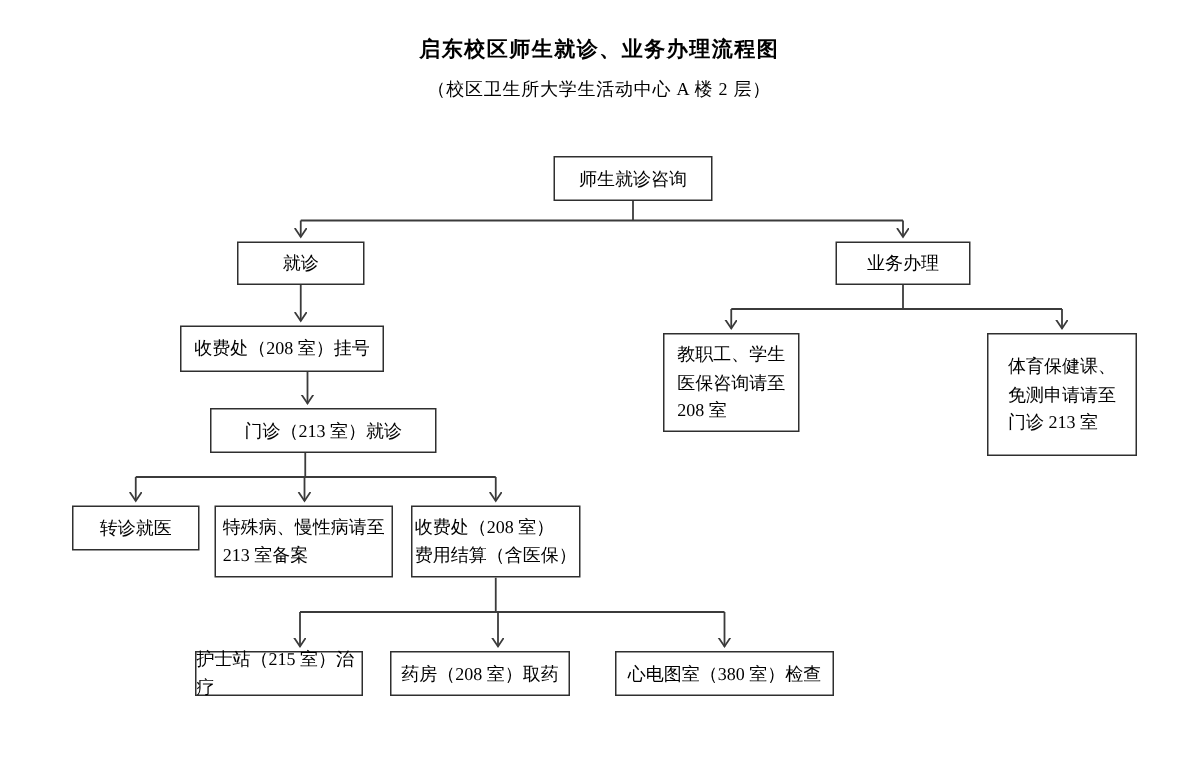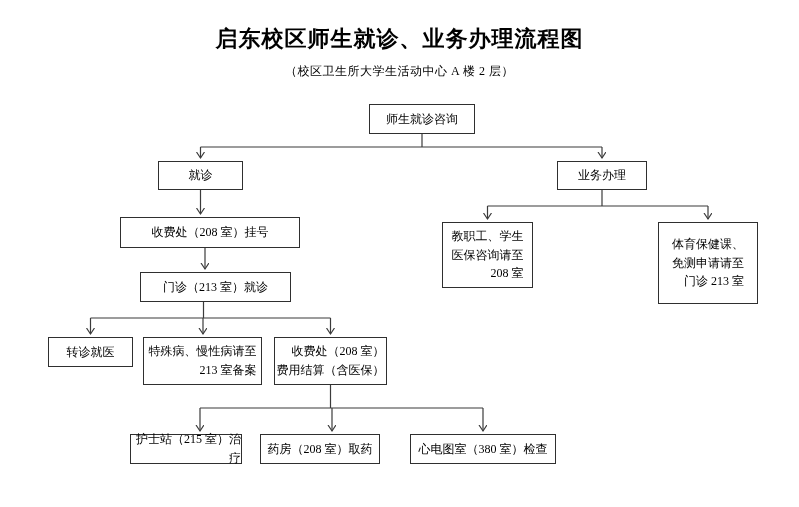--- a/index.html
+++ b/index.html
@@ -5,28 +5,28 @@
   html,body{margin:0;padding:0;background:#fff;}
   .page{
     position:relative;
     width:799px;height:507px;
     background:#ffffff;
     font-family:"Liberation Serif","DejaVu Serif",serif;
     color:#000;
     overflow:hidden;
   }
   .header{position:absolute;top:24px;left:0;width:100%;text-align:center;}
-  .title{font-size:22px;font-weight:bold;letter-spacing:1px;}
+  .title{font-size:14px;font-weight:bold;letter-spacing:1px;}
   .subtitle{font-size:12px;margin-top:9px;letter-spacing:0.5px;}
   .node{
     position:absolute;
     border:1.2px solid #2f2f2f;
     background:#fff;
     display:flex;align-items:center;justify-content:center;
-    text-align:right;
+    text-align:left;
     font-size:12px;
     line-height:1.55;
     white-space:pre-line;
     box-sizing:border-box;
   }
   svg.edges{position:absolute;top:0;left:0;width:799px;height:507px;pointer-events:none;}
 </style>
 </head>
 <body>
 
@@ -72,21 +72,21 @@
       <path d="M708 206 V219" marker-end="url(#arrow)"></path>
     </g>
   </svg>
 
   <div class="node" style="left:369px;top:104px;width:106px;height:30px;">师生就诊咨询</div>
 
   <div class="node" style="left:158px;top:161px;width:85px;height:29px;">就诊</div>
 
   <div class="node" style="left:557px;top:161px;width:90px;height:29px;">业务办理</div>
 
-  <div class="node" style="left:120px;top:217px;width:180px;height:31px;">收费处（208 室）挂号</div>
+  <div class="node" style="left:120px;top:217px;width:136px;height:31px;">收费处（208 室）挂号</div>
 
   <div class="node" style="left:140px;top:272px;width:151px;height:30px;">门诊（213 室）就诊</div>
 
   <div class="node" style="left:48px;top:337px;width:85px;height:30px;">转诊就医</div>
 
   <div class="node" style="left:143px;top:337px;width:119px;height:48px;">特殊病、慢性病请至
 213 室备案</div>
 
   <div class="node" style="left:274px;top:337px;width:113px;height:48px;">收费处（208 室）
 费用结算（含医保）</div>

